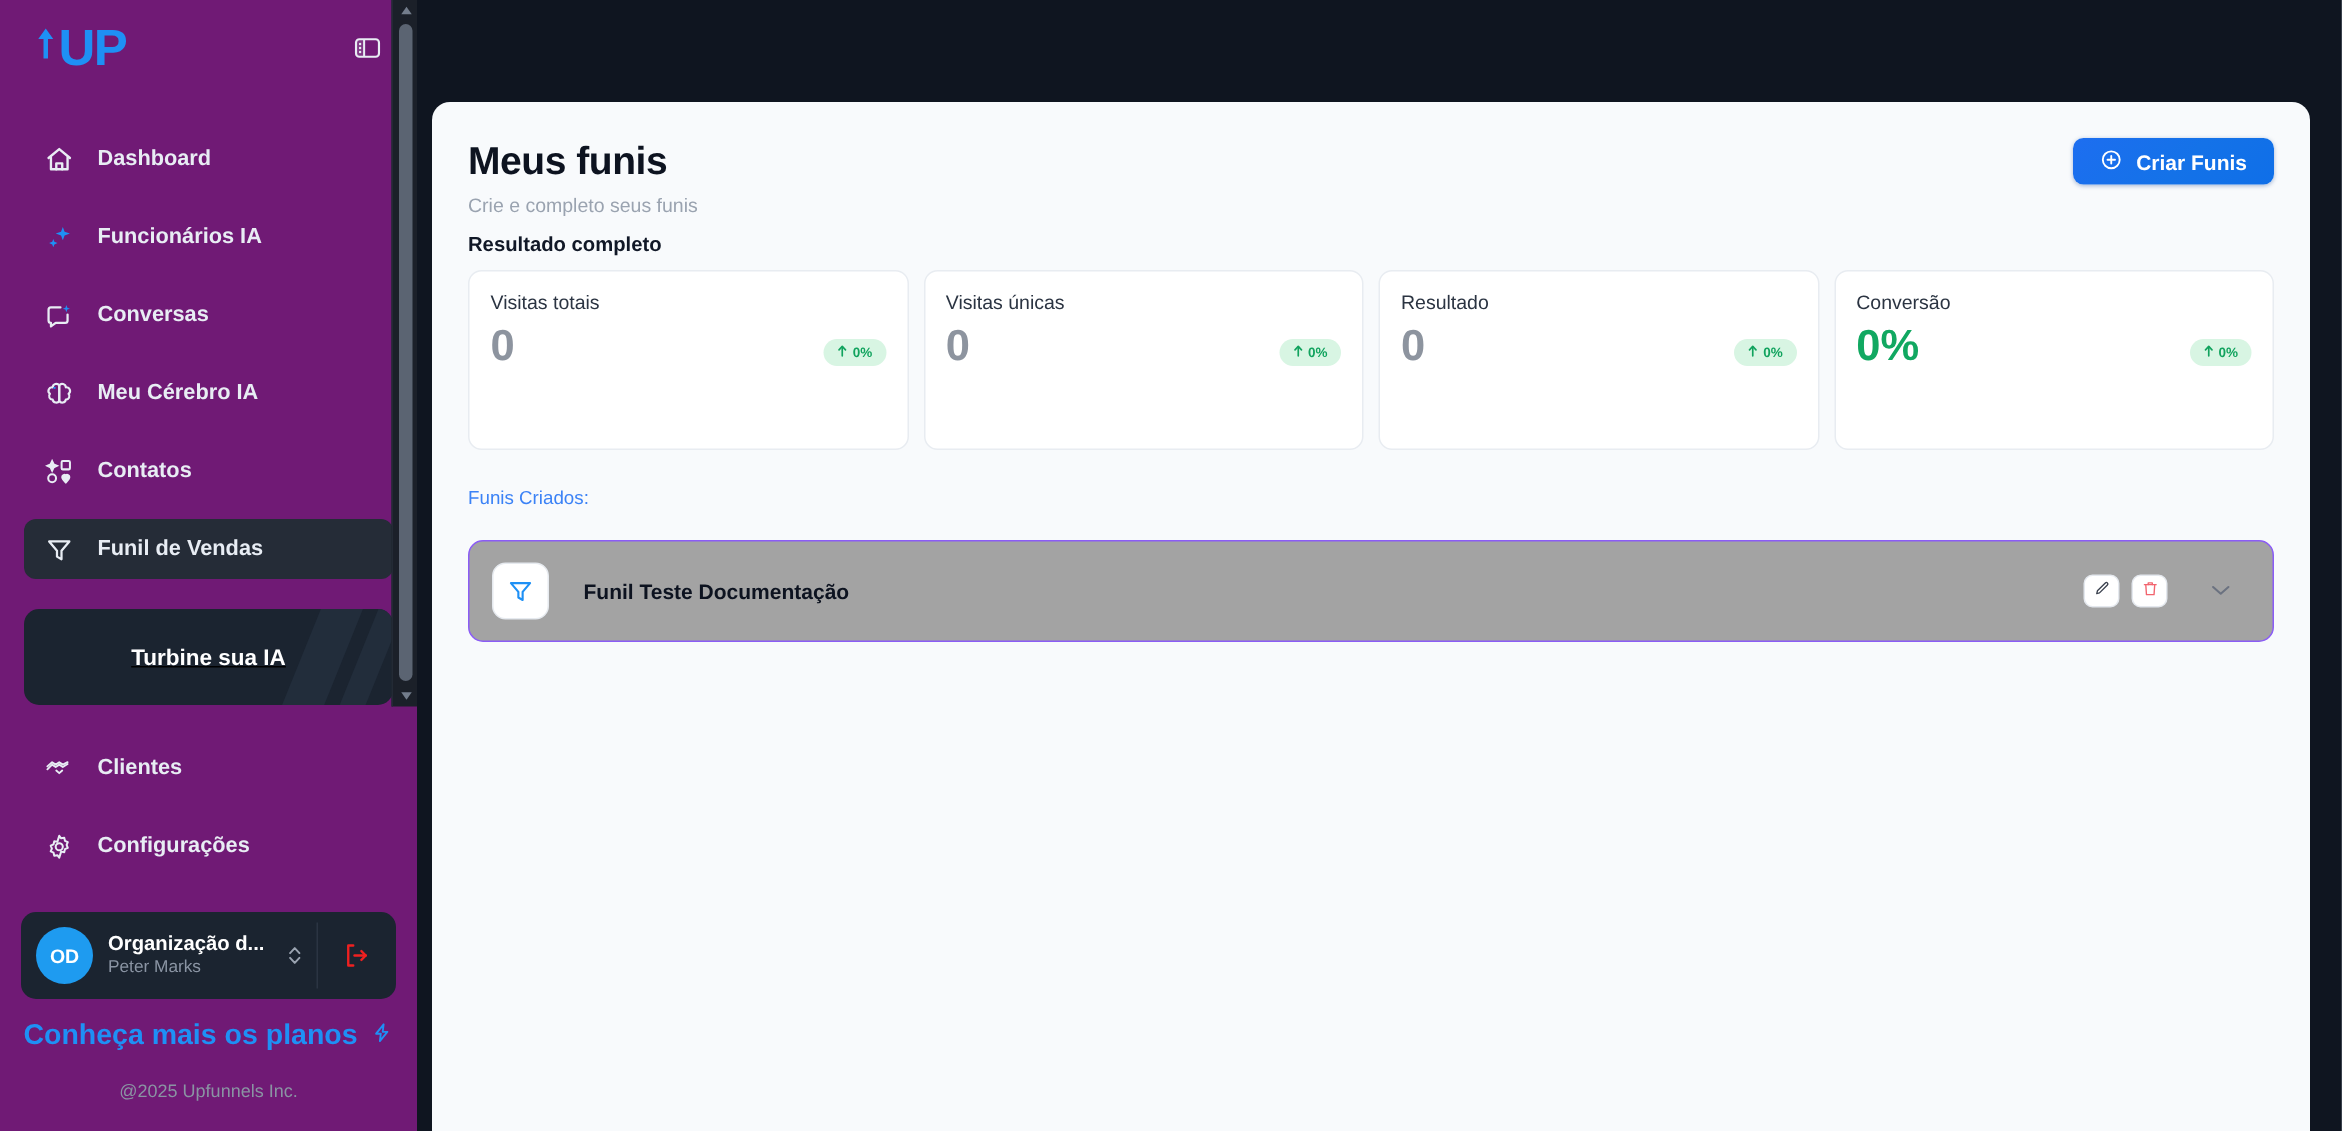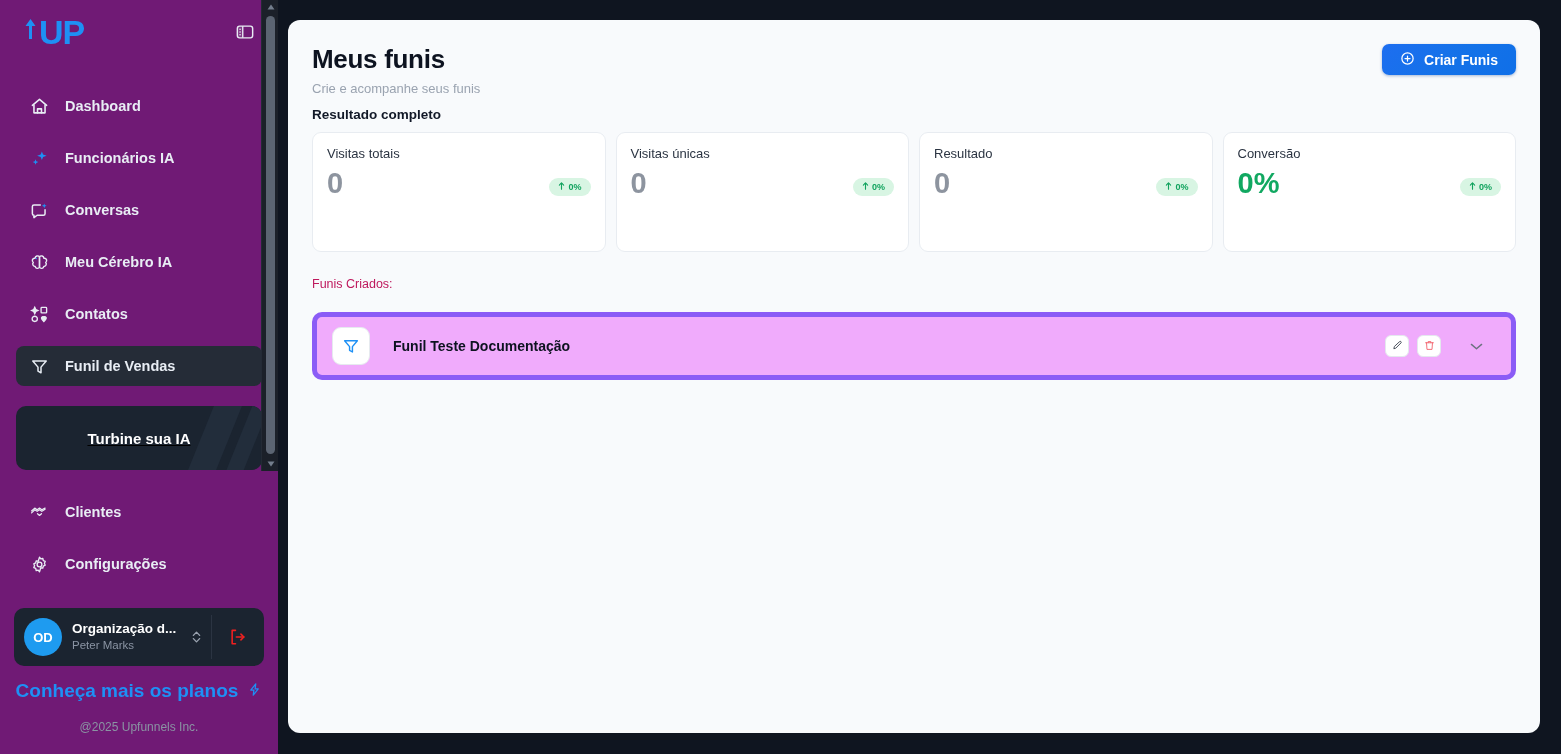--- a/index.html
+++ b/index.html
@@ -103,21 +103,21 @@
     position:absolute; left:0; width:17px; height:14px; display:flex; align-items:center; justify-content:center;
   }
   .sb-scroll .arrow-up { top: 0; }
   .sb-scroll .arrow-dn { bottom: 0; }
   .sb-thumb {
     position: absolute; left: 4px; top: 16px; width: 9px; height: 438px;
     background: #5b6472; border-radius: 5px;
   }
 
   
-  .main-wrap { flex: 1; padding: 20px 21px 5px 10px; }
+  .main-wrap { flex: 1; padding: 20px 21px 5px 10px; margin-top: 48px; }
   .main {
     width: 100%; height: 713px; background: #f8fafc;
     border-radius: 12px; padding: 24px 24px 0 24px; overflow: hidden;
     position: relative;
   }
   .page-head { display: flex; align-items: flex-start; justify-content: space-between; }
   .page-title { font-size: 26px; font-weight: 700; color: #0d1320; letter-spacing: -0.3px;}
   .page-sub { font-size: 13px; color: #9aa3b0; margin-top: 6px; }
   .btn-create {
     display: flex; align-items:center; gap: 9px;
@@ -137,24 +137,24 @@
   .stat-label { font-size: 13px; color: #2b3442; }
   .stat-row { display:flex; align-items: flex-end; justify-content: space-between; margin-top: 8px;}
   .stat-value { font-size: 29px; font-weight: 700; color: #8d949f; line-height: 1; }
   .stat-value.accent { color: #11a861; }
   .badge {
     display:flex; align-items:center; gap:3px;
     background: #d8f5e3; color: #11a35e; font-size: 9px; font-weight: 700;
     border-radius: 10px; padding: 4px 9px; line-height: 1; margin-bottom: 2px;
   }
 
-  .funis-label { font-size: 12.5px; color: #be185d; margin-top: 25px; }
+  .funis-label { font-size: 12.5px; color: #3b82f6; margin-top: 25px; }
 
   .funnel-row {
-    margin-top: 21px; background: #f0abfc; border: 5px solid #8b5cf6; border-radius: 10px;
+    margin-top: 21px; background: #a3a3a3; border: 1px solid #8b5cf6; border-radius: 10px;
     height: 68px; display: flex; align-items: center; padding: 0 18px 0 15px;
   }
   .funnel-ico-box {
     width: 38px; height: 38px; border-radius: 9px; border: 1px solid #e6eaef;
     background: #fff; display:flex; align-items:center; justify-content:center; flex:none;
   }
   .funnel-name { margin-left: 23px; font-size: 14px; font-weight: 700; color: #0d1320; }
   .funnel-actions { margin-left: auto; display:flex; align-items:center; gap: 8px; }
   .act-btn {
     width: 24px; height: 22px; border: 1px solid #e4e8ee; border-radius: 6px;
@@ -329,21 +329,21 @@
       </div>
     </div>
   </aside>
 
   <div class="main-wrap">
     <main class="main">
 
       <div class="page-head">
         <div>
           <h1 class="page-title">Meus funis</h1>
-          <div class="page-sub">Crie e acompanhe seus funis</div>
+          <div class="page-sub">Crie e completo seus funis</div>
         </div>
         <button class="btn-create">
           <span>
             <svg width="15" height="15" viewBox="0 0 24 24" fill="none" stroke="#ffffff" stroke-width="2" stroke-linecap="round">
               <circle cx="12" cy="12" r="9"></circle>
                 <path d="M12 8v8M8 12h8"></path>
             </svg>
           </span>
           <span>Criar Funis</span>
         </button>

